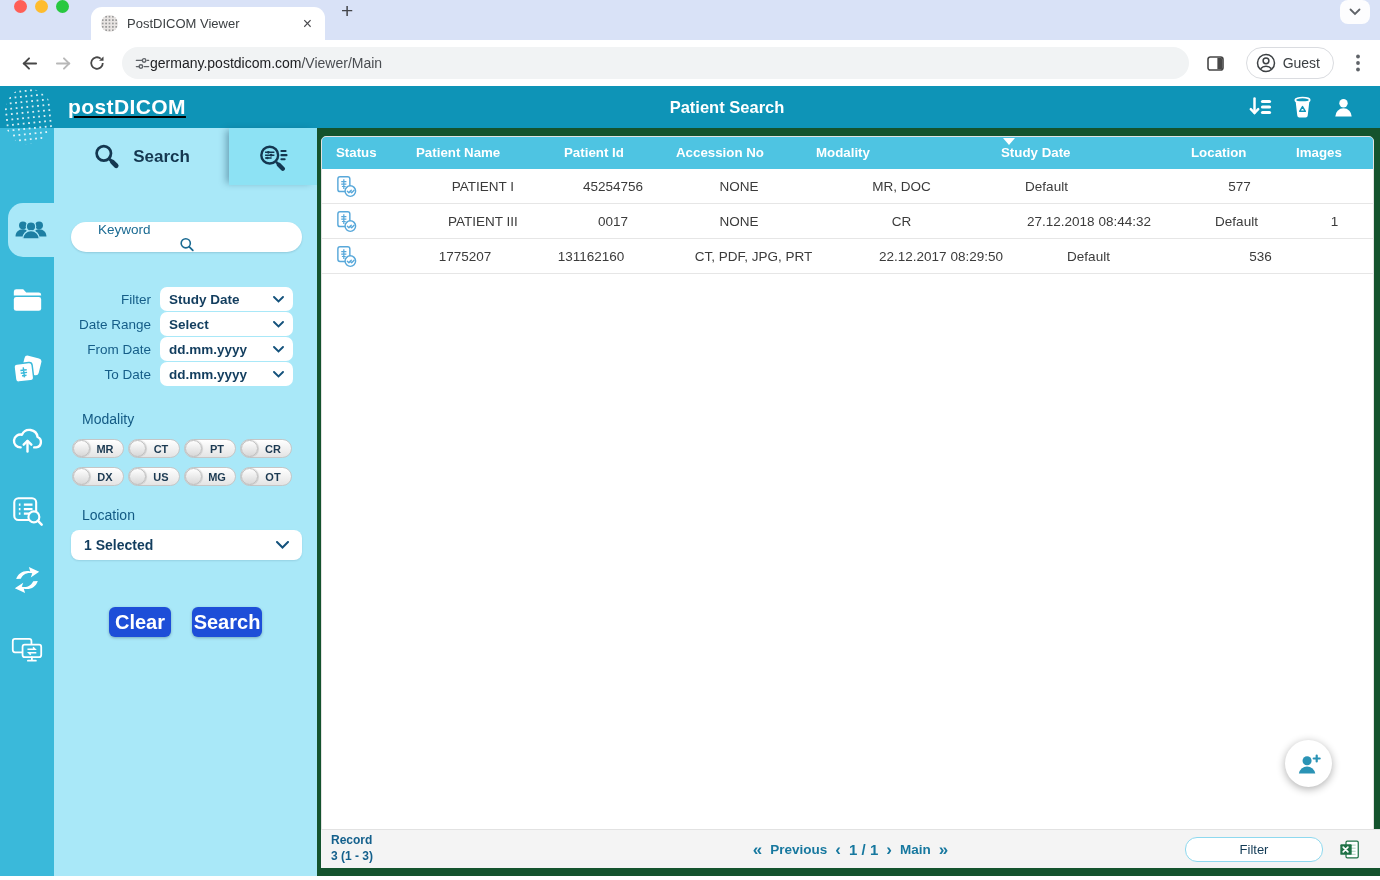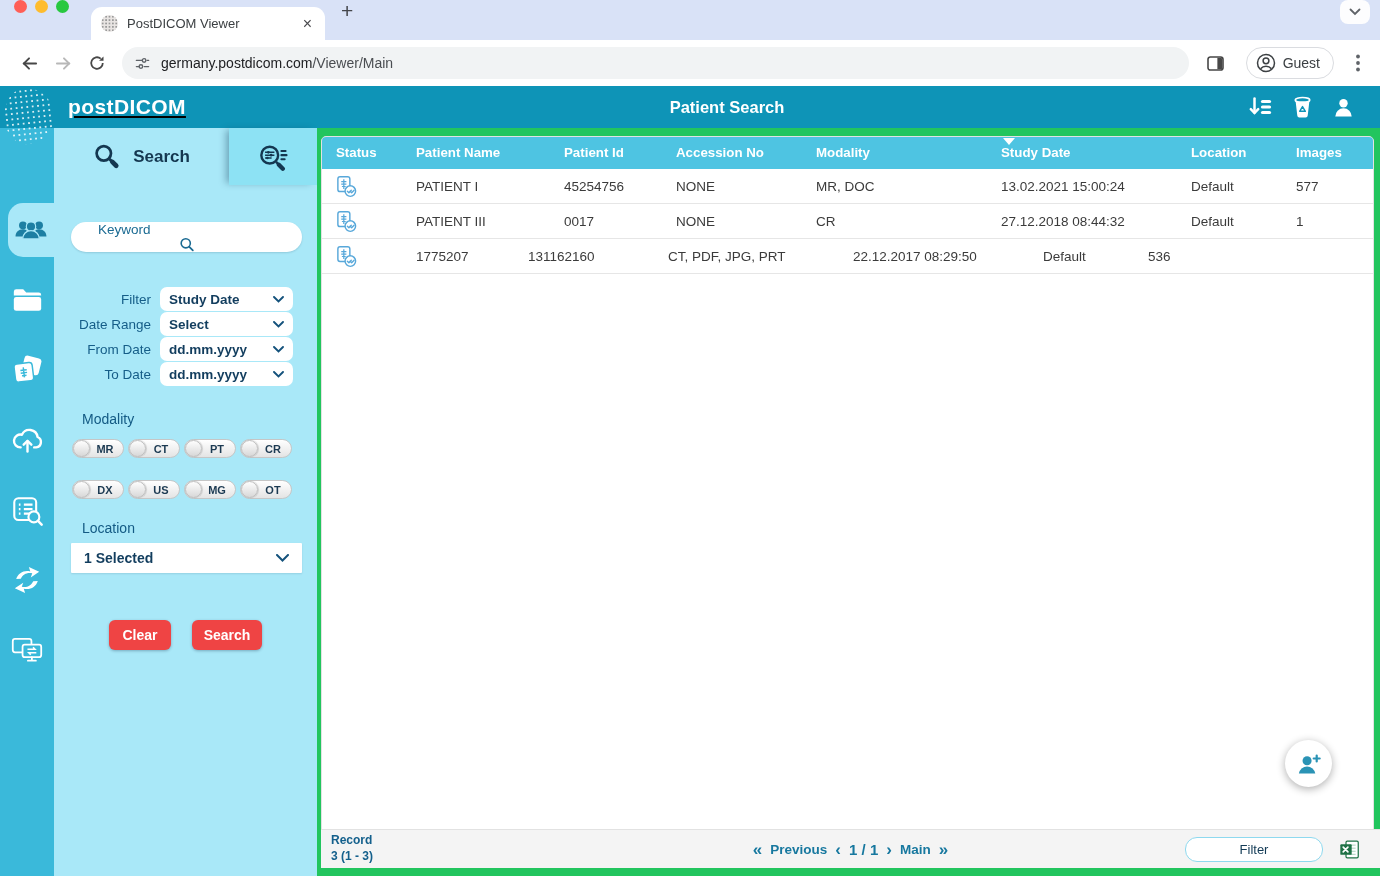--- a/index.html
+++ b/index.html
@@ -21,21 +21,21 @@
     background: radial-gradient(#9a9a9a 1px, transparent 1.2px); background-size: 3.4px 3.4px; background-color:#e8e4e2; }
   .btab-title { font-size: 13px; color: #3c4043; flex: 1; white-space: nowrap; overflow: hidden; }
   .btab-close { font-size: 16px; color: #49494d; padding: 0 3px; cursor: default; }
   .newtab { margin-left: 16px; font-size: 21px; color: #44464b; line-height: 1; }
   .tabstrip-spacer { flex: 1; }
   .tablist-btn { margin-right: 10px; width: 30px; height: 24px; background: #fdfdfe; border-radius: 8px;
     display: flex; align-items: center; justify-content: center; }
   .toolbar { height: 46px; background: #fff; display: flex; align-items: center; padding: 0 12px; }
   .nav-ic { width: 34px; height: 34px; display: flex; align-items: center; justify-content: center; }
   .urlbar { flex: 1; height: 32px; background: #f1f3f4; border-radius: 16px; margin: 0 10px 0 8px;
-    display: flex; align-items: center; padding: 0 13px; gap: 11px; }
+    display: flex; align-items: center; padding: 0 13px; }
   .url-text { font-size: 14px; color: #202124; }
   .url-text .path { color: #4a4d51; }
   .guest-pill { height: 32px; border: 1px solid #dadce0; border-radius: 16px; display: flex; align-items: center;
     gap: 7px; padding: 0 13px 0 9px; margin-left: 13px; background: #fff; }
   .guest-pill span { font-size: 14px; color: #3c4043; }
   .dots { margin-left: 14px; width: 20px; display:flex; justify-content:center; }
 
   
   .app { position: relative; height: 794px; }
   .app-header { height: 42px; background: #0e94b7; position: relative; display: flex; align-items: center; text-decoration: underline; }
@@ -70,52 +70,52 @@
   .keyword-box input { border: none; outline: none; flex: 1; font-size: 13.5px; color: #11405f;
     font-family: inherit; background: transparent; }
   .keyword-box input::placeholder { color: #1a6a92; opacity: 1; }
   .sform { margin-top: 35px; }
   .frow { display: flex; align-items: center; height: 24px; margin-bottom: 1px; }
   .flabel { width: 106px; text-align: right; padding-right: 9px; font-size: 13.5px; color: #155d88; }
   .fselect { width: 133px; height: 24px; background: #fff; border-radius: 7px; display: flex; align-items: center;
     padding: 0 9px; font-size: 13.5px; font-weight: 600; color: #123d5e; }
   .fselect .chev { margin-left: auto; display: flex; }
   .sec-label { margin: 25px 0 0 28px; font-size: 14px; color: #135a84; }
-  .pills { margin: 12px 0 0 18px; display: flex; flex-direction: column; gap: 22px; }
+  .pills { margin: 12px 0 0 18px; display: flex; flex-direction: column; gap: 9px; }
   .pill-row { display: flex; gap: 4px; }
   .pill { width: 52px; height: 19px; border-radius: 10px; border: 1px solid #c6c6c6;
     background: linear-gradient(#ffffff, #e4e4e4); display: flex; align-items: center; }
   .knob { width: 17px; height: 17px; border-radius: 50%; border: 1px solid #bfbfbf;
     background: linear-gradient(#fefefe, #d8d8d8); margin-left: 0; box-shadow: 1px 0 1px rgba(0,0,0,.15); }
   .pill-label { flex: 1; text-align: center; font-size: 11px; font-weight: bold; color: #1c3a52; padding-right: 3px; }
   .loc-label { margin-top: 21px; }
-  .loc-select { margin: 7px 15px 0 17px; height: 30px; background: #fff; border-radius: 1px; display: flex;
+  .loc-select { margin: 7px 15px 0 17px; height: 30px; background: #fff; border-radius: 8px; display: flex;
     align-items: center; padding: 0 13px; font-size: 14px; font-weight: 600; color: #123d5e;
     box-shadow: 0 1px 2px rgba(0,40,70,.12); }
   .loc-select .chev { margin-left: auto; display: flex; }
   .panel-buttons { margin-top: 47px; display: flex; justify-content: center; gap: 21px; }
-  .pbtn { height: 30px; border: none; border-radius: 6px; background: #ef4444; color: #fff; font-size: 14px;
+  .pbtn { height: 30px; border: none; border-radius: 6px; background: #1d4ed8; color: #fff; font-size: 20px;
     font-weight: bold; font-family: inherit; display: flex; align-items: center; justify-content: center;
     box-shadow: 0 1px 3px rgba(0,30,60,.3); text-align: center; }
   .pbtn.clear { width: 62px; } .pbtn.search { width: 70px; }
 
   
-  .main { flex: 1; background: #22c55e; position: relative; padding-left: 43px; }
+  .main { flex: 1; background: #14532d; position: relative; padding-left: 43px; }
   .content-box { position: absolute; top: 8px; left: 4px; right: 6px; bottom: 41px;
     border: 1px solid #e2e2e2; border-radius: 5px; background: #fff; overflow: hidden; }
   .thead { display: flex; height: 32px; background: #4ec4e2; color: #fff; font-size: 13.3px; font-weight: 600; }
   .th, .td { padding-left: 14px; line-height: 32px; position: relative; white-space: nowrap; }
   .col-status { width: 80px; } .col-name { width: 148px; } .col-id { width: 112px; }
   .col-acc { width: 140px; } .col-mod { width: 185px; } .col-study { width: 190px; }
   .col-loc { width: 105px; } .col-img { flex: 1; }
   .sort-caret { position: absolute; top: 1px; left: 16px; width: 0; height: 0;
     border: 6px solid transparent; border-top: 7px solid #fff; border-bottom: none; }
   .trow { display: flex; height: 35px; border-bottom: 1px solid #e6e6e6; align-items: center;
     font-size: 13.5px; color: #3b3b3b; }
-  .trow .td { line-height: 35px; }
+  .trow .td { line-height: 35px; text-align: center; }
   .td-status { width: 80px; padding-left: 13px; display: flex; align-items: center; }
 
   .fab { position: absolute; right: 48px; bottom: 89px; width: 47px; height: 47px; border-radius: 50%;
     background: #fff; box-shadow: 0 2px 9px rgba(0,0,0,.32); display: flex; align-items: center; justify-content: center; }
 
   .main-footer { position: absolute; left: 4px; right: 0; bottom: 8px; height: 39px; background: #f4f4f4;
     border-top: 1px solid #e2e2e2; display: flex; align-items: center; }
   .record { margin-left: 10px; font-size: 12px; font-weight: 600; color: #14608c; line-height: 1.3; }
   .pagination { position: absolute; left: 50%; transform: translateX(-50%); display: flex; align-items: center;
     gap: 8px; color: #17789f; font-weight: 600; font-size: 13.5px; }
@@ -487,21 +487,20 @@
                   <g stroke="#58a8da" stroke-width="1.4" fill="none" stroke-linecap="round" stroke-linejoin="round">
                     <path d="M12.9 16.9l1.6 1.6 2.5-2.6"></path>
                     <path d="M15.8 16.9l1.6 1.6 2.5-2.6"></path>
                   </g>
                 </svg>
               </div>
             <div class="td col-name">PATIENT I</div>
             <div class="td col-id">45254756</div>
             <div class="td col-acc">NONE</div>
             <div class="td col-mod">MR, DOC</div>
-            <div class="td col-study">13.02.2021 15:00:24</div>
             <div class="td col-loc">Default</div>
             <div class="td col-img">577</div>
           </div>
 
           <div class="trow">
             <div class="td-status">
                 <svg width="23" height="23" viewBox="0 0 24 24">
                   <g fill="none" stroke="#58a8da" stroke-width="1.5">
                     <rect x="3" y="1.8" width="12.5" height="15.5" rx="2.3"></rect>
                   </g>

